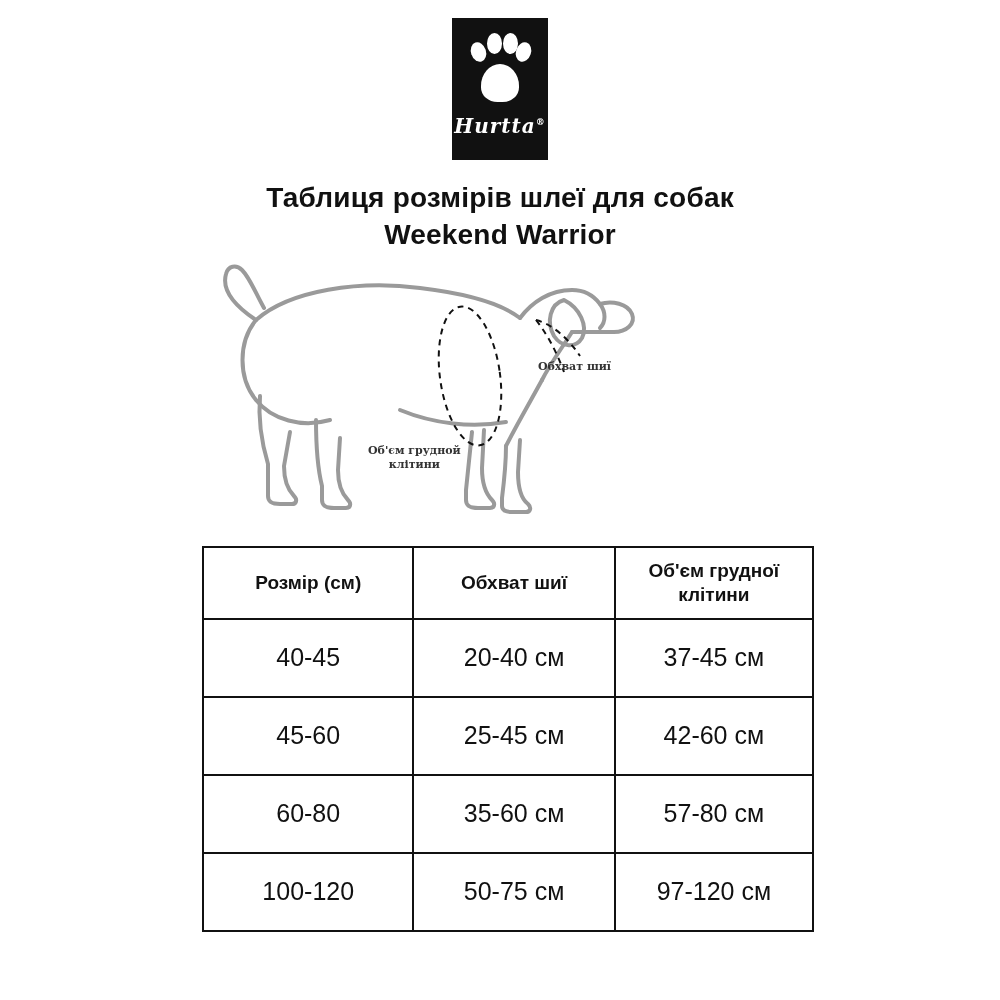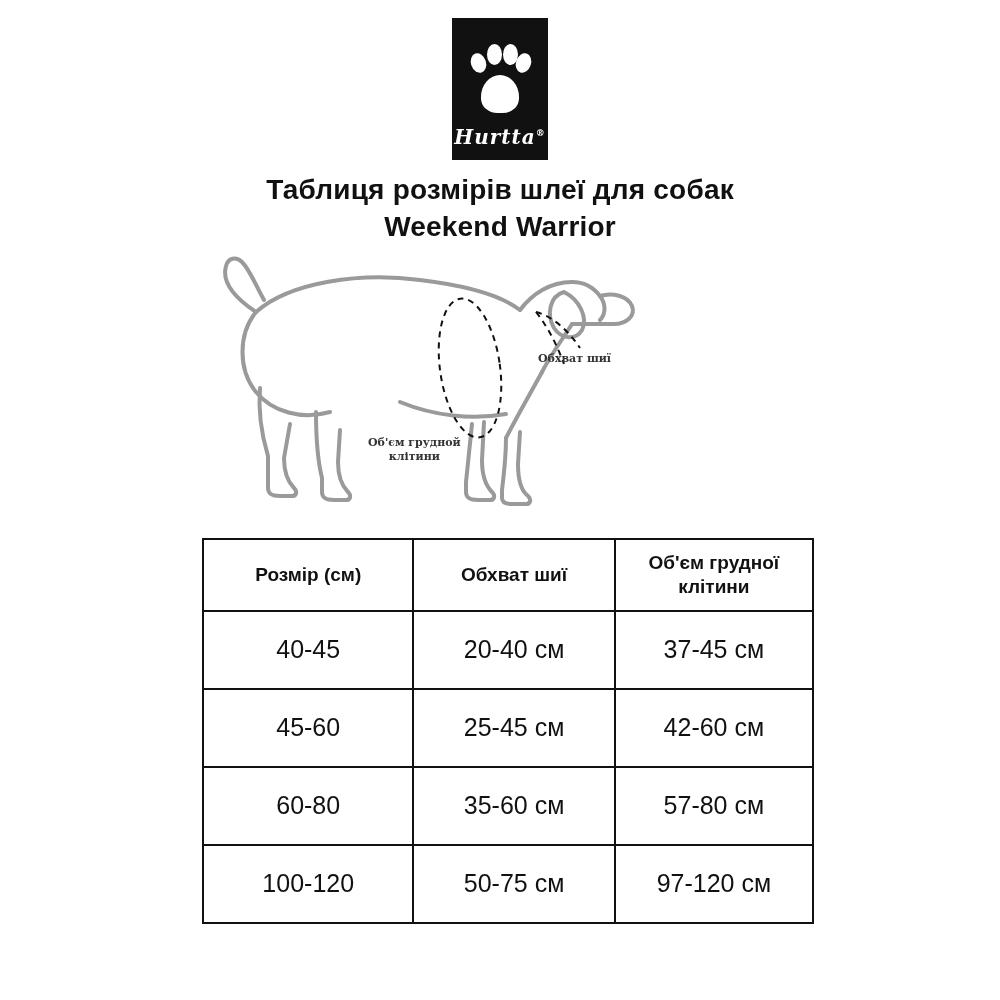--- a/index.html
+++ b/index.html
@@ -27,21 +27,21 @@
 
   
   .logo-block {
     margin-top: 18px;
     width: 96px;
     height: 142px;
     background: #111111;
     display: flex;
     flex-direction: column;
     align-items: center;
-    justify-content: center;
+    justify-content: flex-start;
     padding-top: 14px;
     box-sizing: border-box;
   }
   .paw {
     position: relative;
     width: 62px;
     height: 76px;
   }
   .paw .toe {
     position: absolute;
@@ -69,21 +69,21 @@
     letter-spacing: 1px;
     position: relative;
   }
   .logo-word .mark {
     font-size: 9px;
     vertical-align: super;
   }
 
   
   .title {
-    margin-top: 12px;
+    margin-top: 20px;
     text-align: center;
     font-size: 28px;
     font-weight: bold;
     line-height: 1.32;
     color: #111111;
     letter-spacing: 0.2px;
   }
   .title .l2 { display: block; }
 
   

